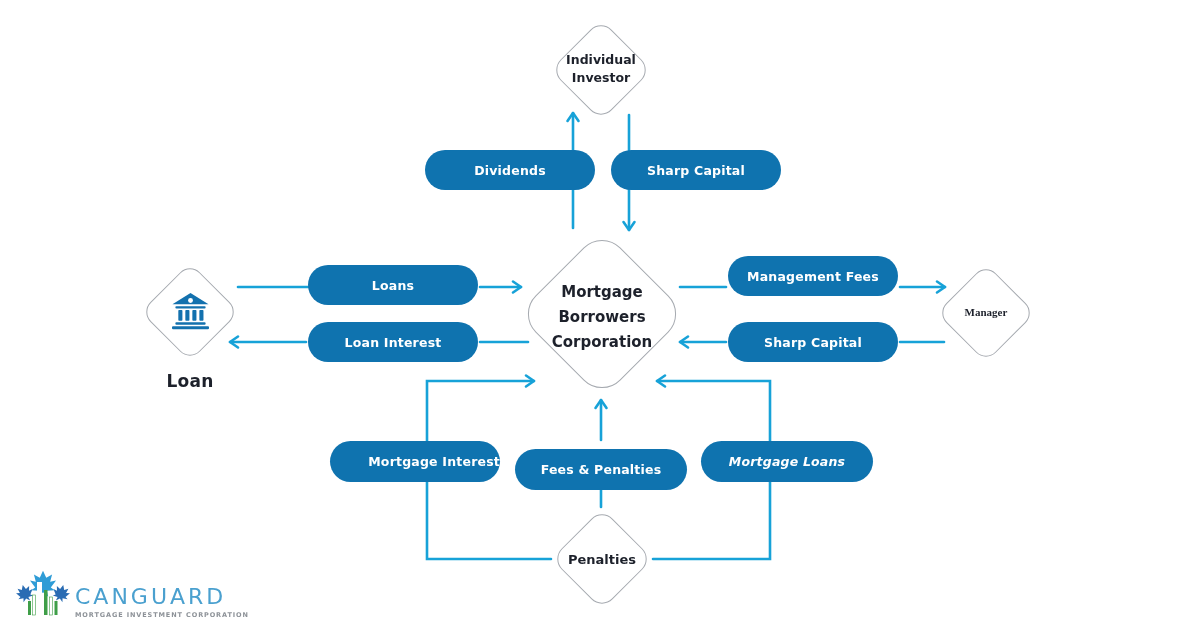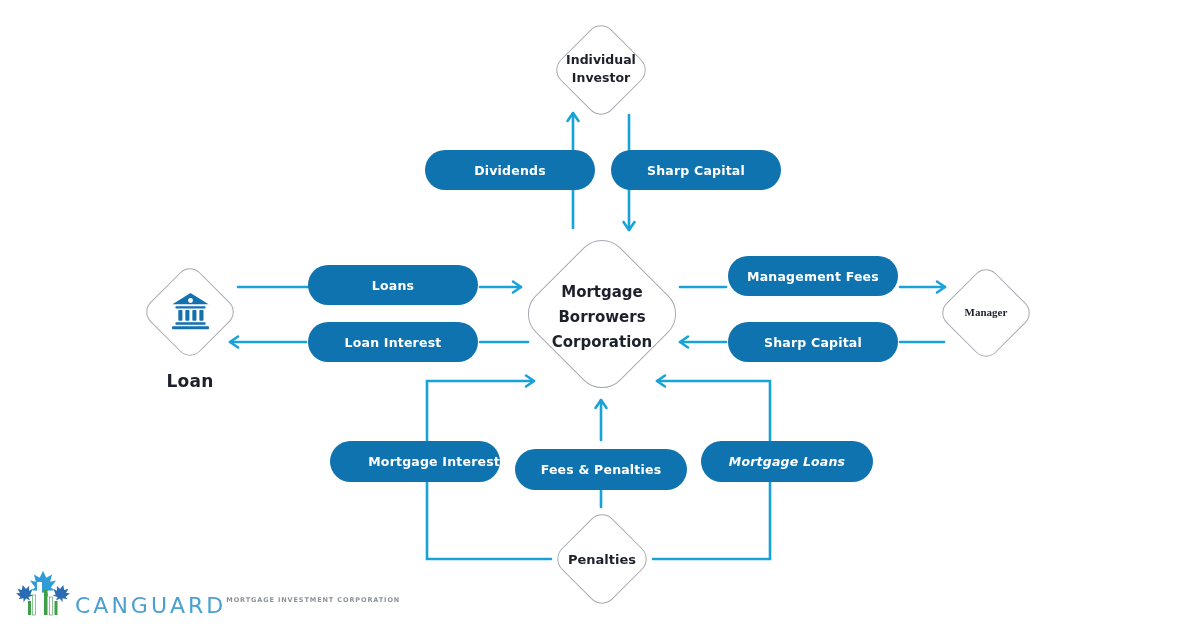--- a/index.html
+++ b/index.html
@@ -41,21 +41,21 @@
   .p-management-fees{left:728px;top:256px;width:170px;height:40px;}
   .p-sharp-right{left:728px;top:322px;width:170px;height:40px;}
   .p-mortgage-interest{left:330px;top:441px;width:170px;height:41px;justify-content:flex-end;}
   .p-fees-penalties{left:515px;top:441px;width:172px;height:41px;margin-top:8px;}
   .p-mortgage-loans{left:701px;top:441px;width:172px;height:41px;font-style:italic;}
   
   .bank-icon{position:absolute;left:171px;top:292px;width:39px;height:39px;z-index:4;}
   
   .logo{position:absolute;left:14px;top:570px;display:flex;align-items:flex-start;z-index:4;}
   .logo-mark{width:58px;height:47px;}
-  .logo-textcol{margin-left:3px;margin-top:24px;display:flex;flex-direction:row;}
+  .logo-textcol{margin-left:3px;margin-top:15px;display:flex;flex-direction:column;}
   .logo-name{
     font-size:22px;font-weight:400;color:#4aa0cf;letter-spacing:3px;line-height:24px;
   }
   .logo-tagline{
     font-size:6.5px;font-weight:700;color:#8d9298;letter-spacing:0.9px;margin-top:2px;
   }
 </style>
 </head>
 <body>
 

